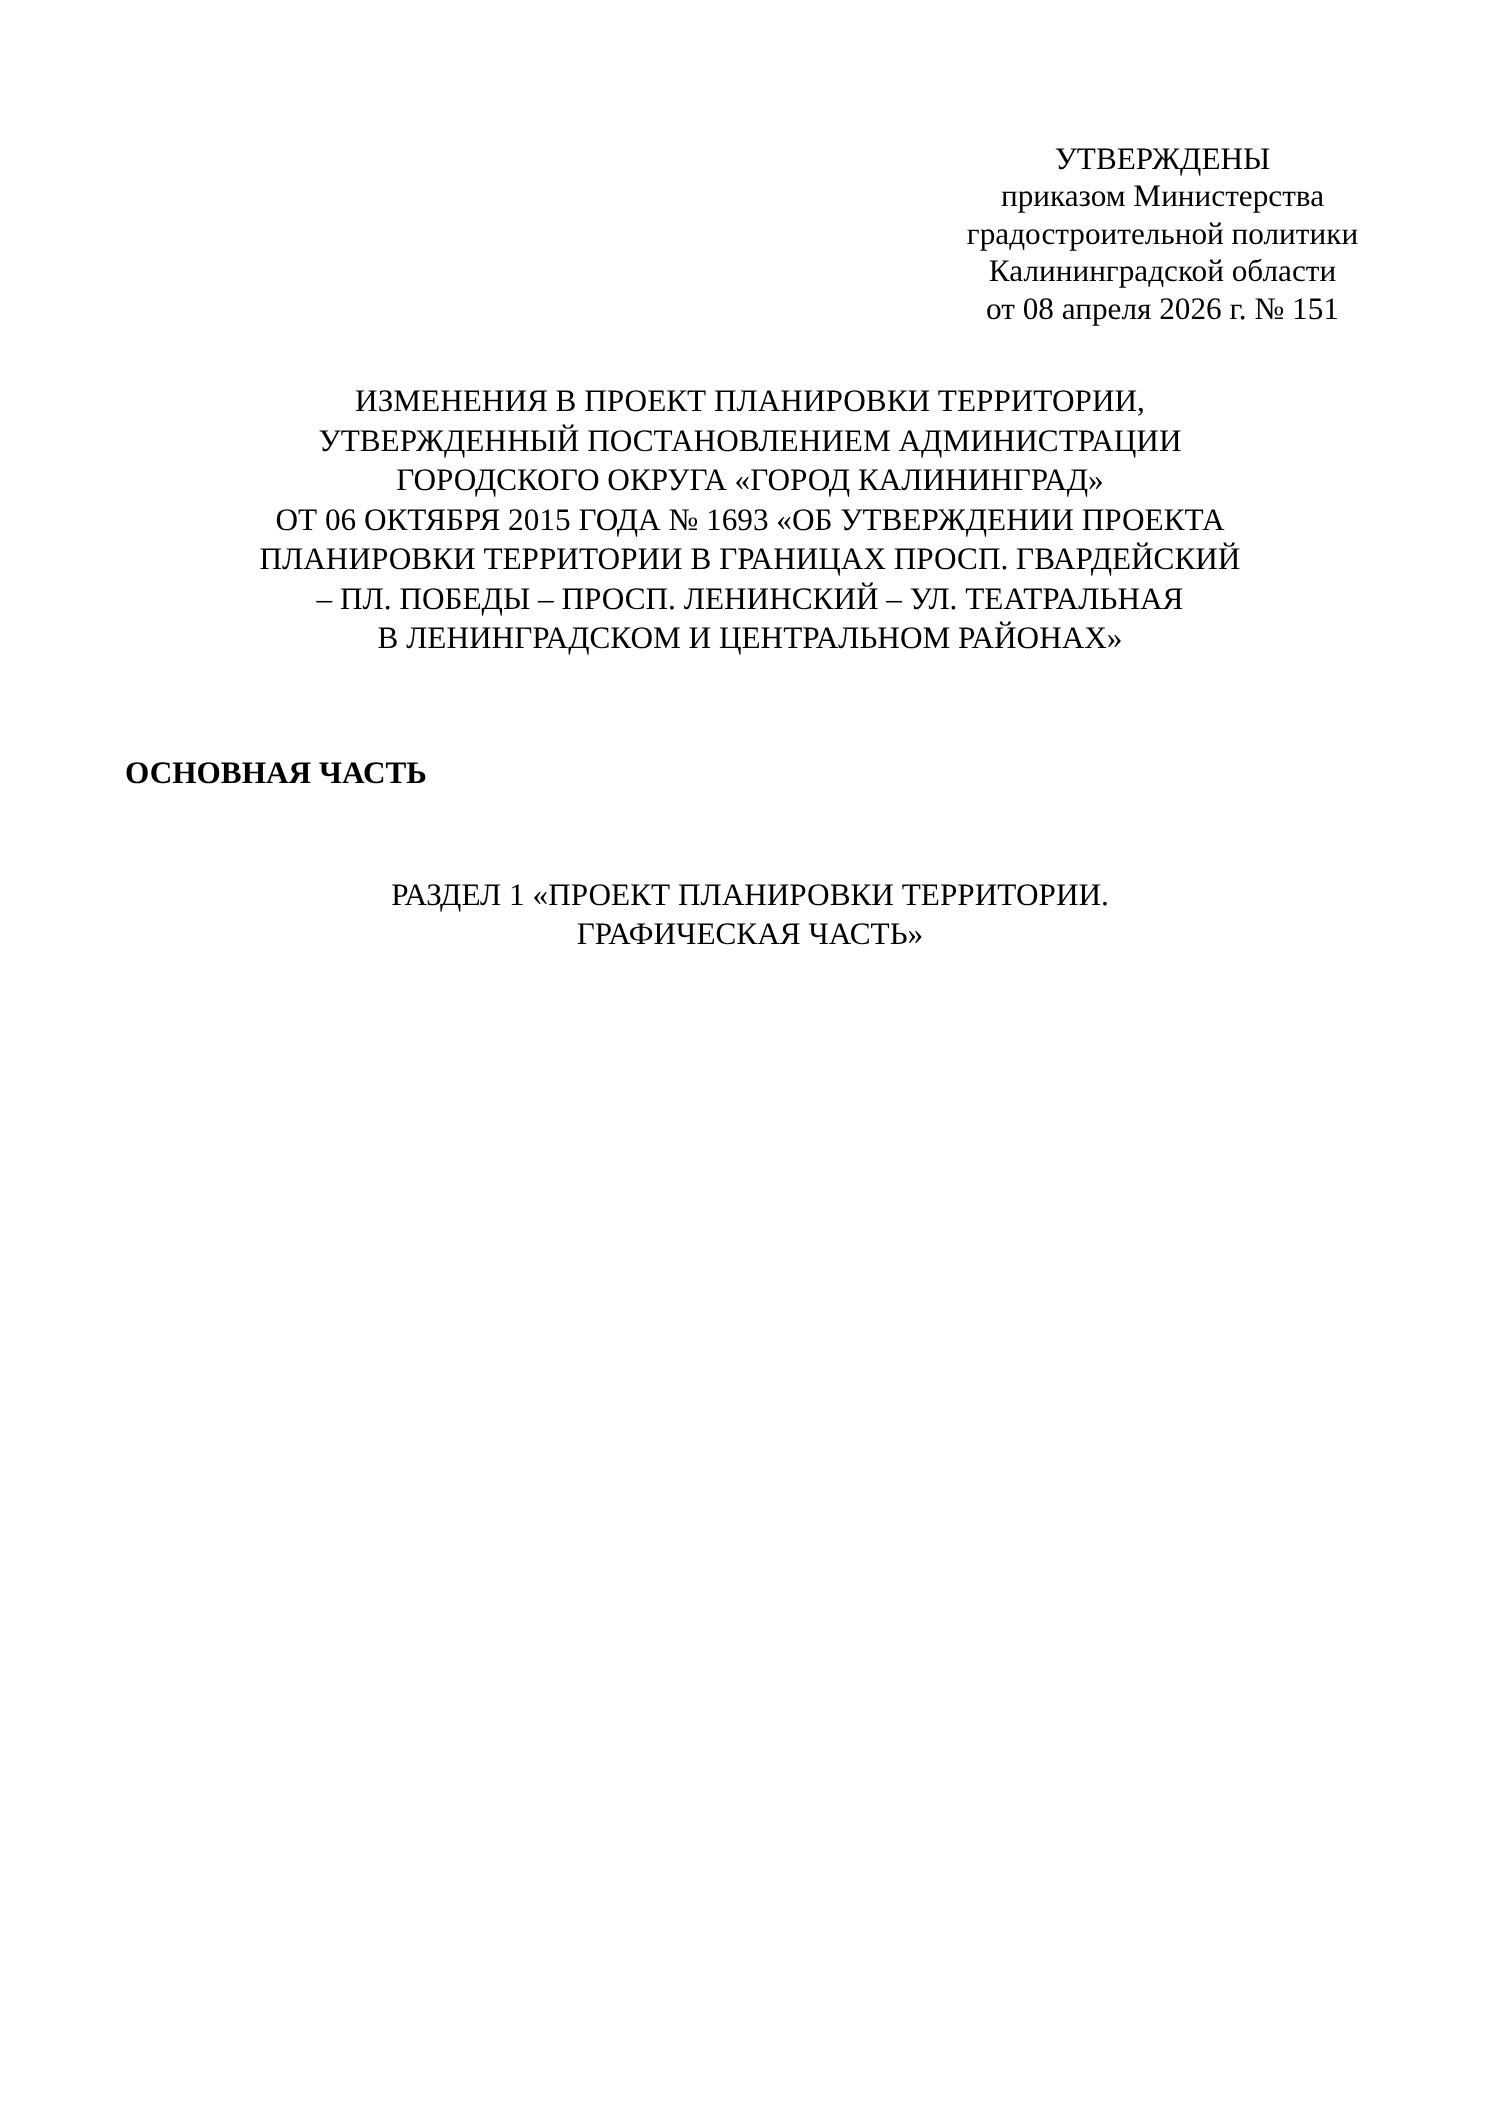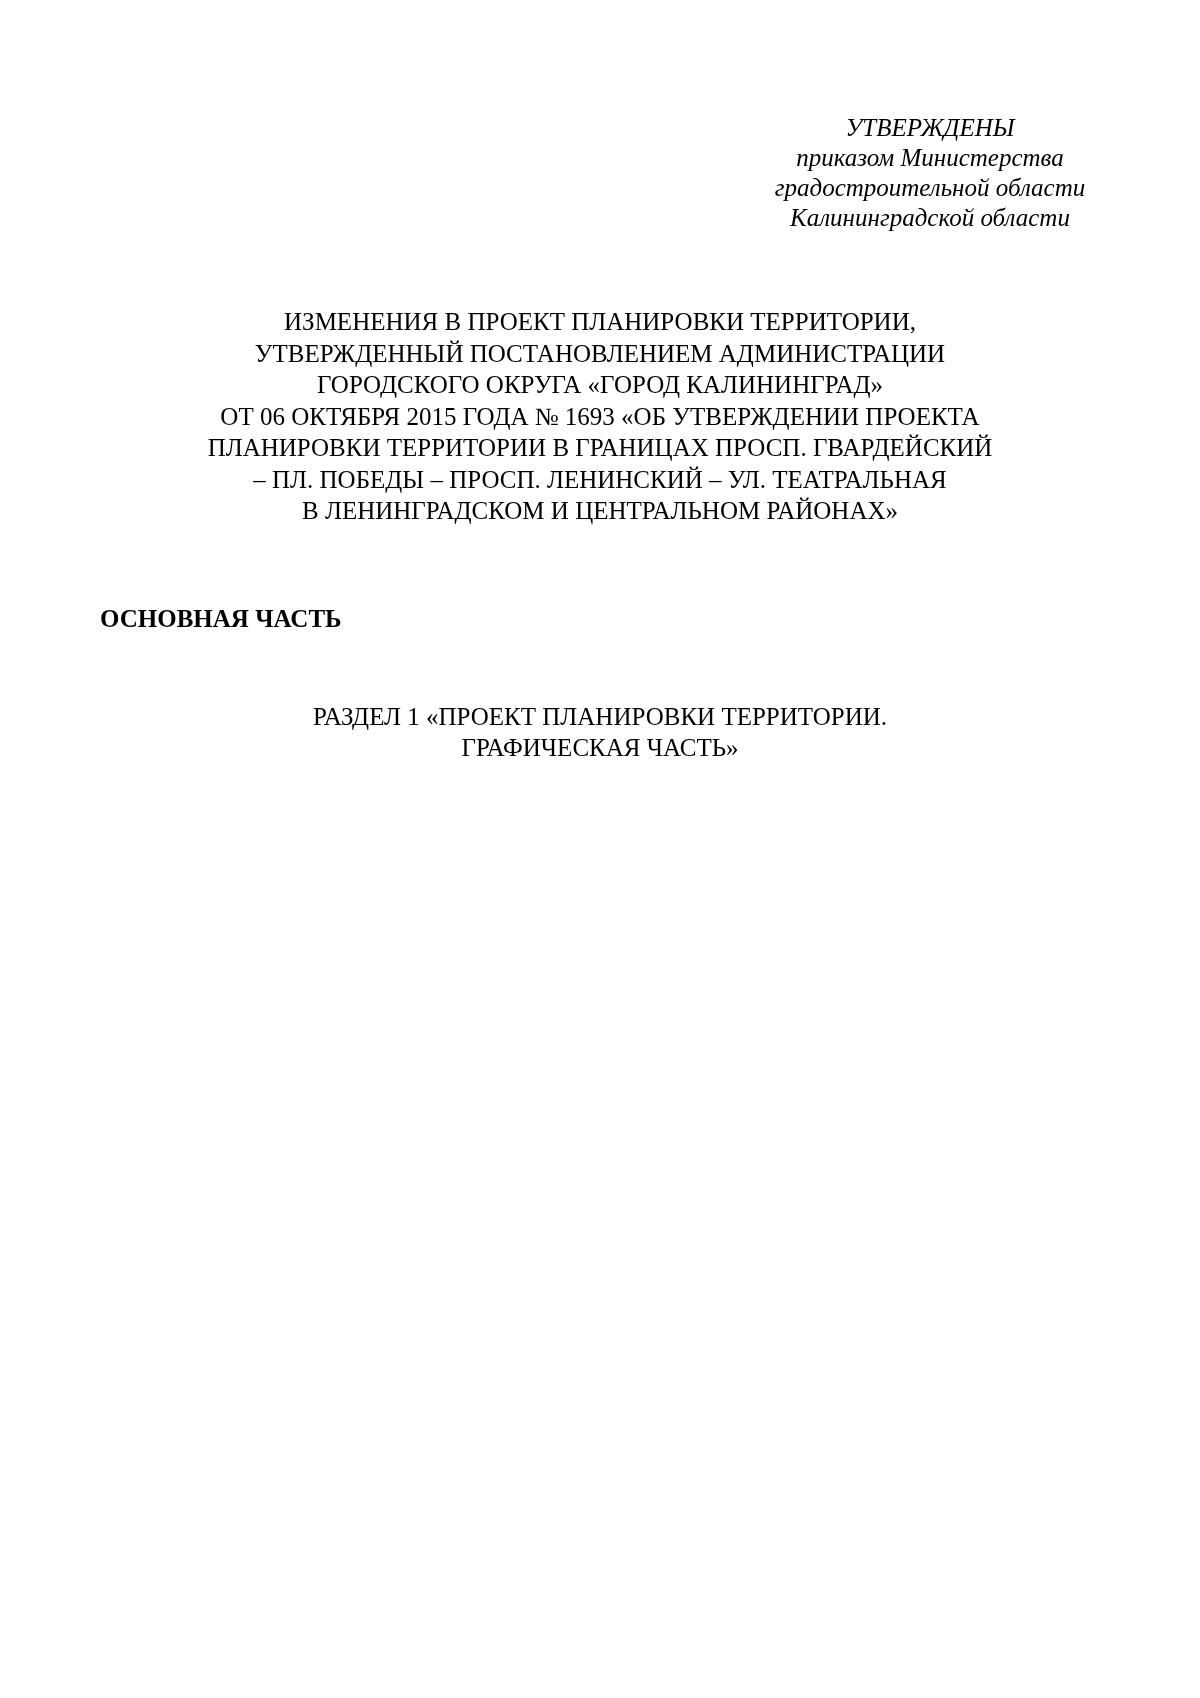--- a/index.html
+++ b/index.html
@@ -16,21 +16,20 @@
       color: #000000;
     }
     .approval {
       position: absolute;
       top: 113px;
       left: 740px;
       width: 380px;
       text-align: center;
       font-size: 25px;
       line-height: 30px;
-      font-style: italic;
     }
     .approval div { white-space: nowrap; }
     .title-block {
       position: absolute;
       top: 306px;
       left: 100px;
       width: 1000px;
       text-align: center;
       font-weight: normal;
       font-size: 25px;
@@ -59,22 +58,23 @@
       line-height: 31px;
     }
     .part-block div { white-space: nowrap; }
   </style>
 </head>
 <body>
 
 <div class="approval">
   <div>УТВЕРЖДЕНЫ</div>
   <div>приказом Министерства</div>
-  <div>градостроительной области</div>
+  <div>градостроительной политики</div>
   <div>Калининградской области</div>
+  <div>от 08 апреля 2026 г. № 151</div>
 </div>
 
 <div class="title-block">
   <div>ИЗМЕНЕНИЯ В ПРОЕКТ ПЛАНИРОВКИ ТЕРРИТОРИИ,</div>
   <div>УТВЕРЖДЕННЫЙ ПОСТАНОВЛЕНИЕМ АДМИНИСТРАЦИИ</div>
   <div>ГОРОДСКОГО ОКРУГА «ГОРОД КАЛИНИНГРАД»</div>
   <div>ОТ 06 ОКТЯБРЯ 2015 ГОДА № 1693 «ОБ УТВЕРЖДЕНИИ ПРОЕКТА</div>
   <div>ПЛАНИРОВКИ ТЕРРИТОРИИ В ГРАНИЦАХ ПРОСП. ГВАРДЕЙСКИЙ</div>
   <div>– ПЛ. ПОБЕДЫ – ПРОСП. ЛЕНИНСКИЙ – УЛ. ТЕАТРАЛЬНАЯ</div>
   <div>В ЛЕНИНГРАДСКОМ И ЦЕНТРАЛЬНОМ РАЙОНАХ»</div>

